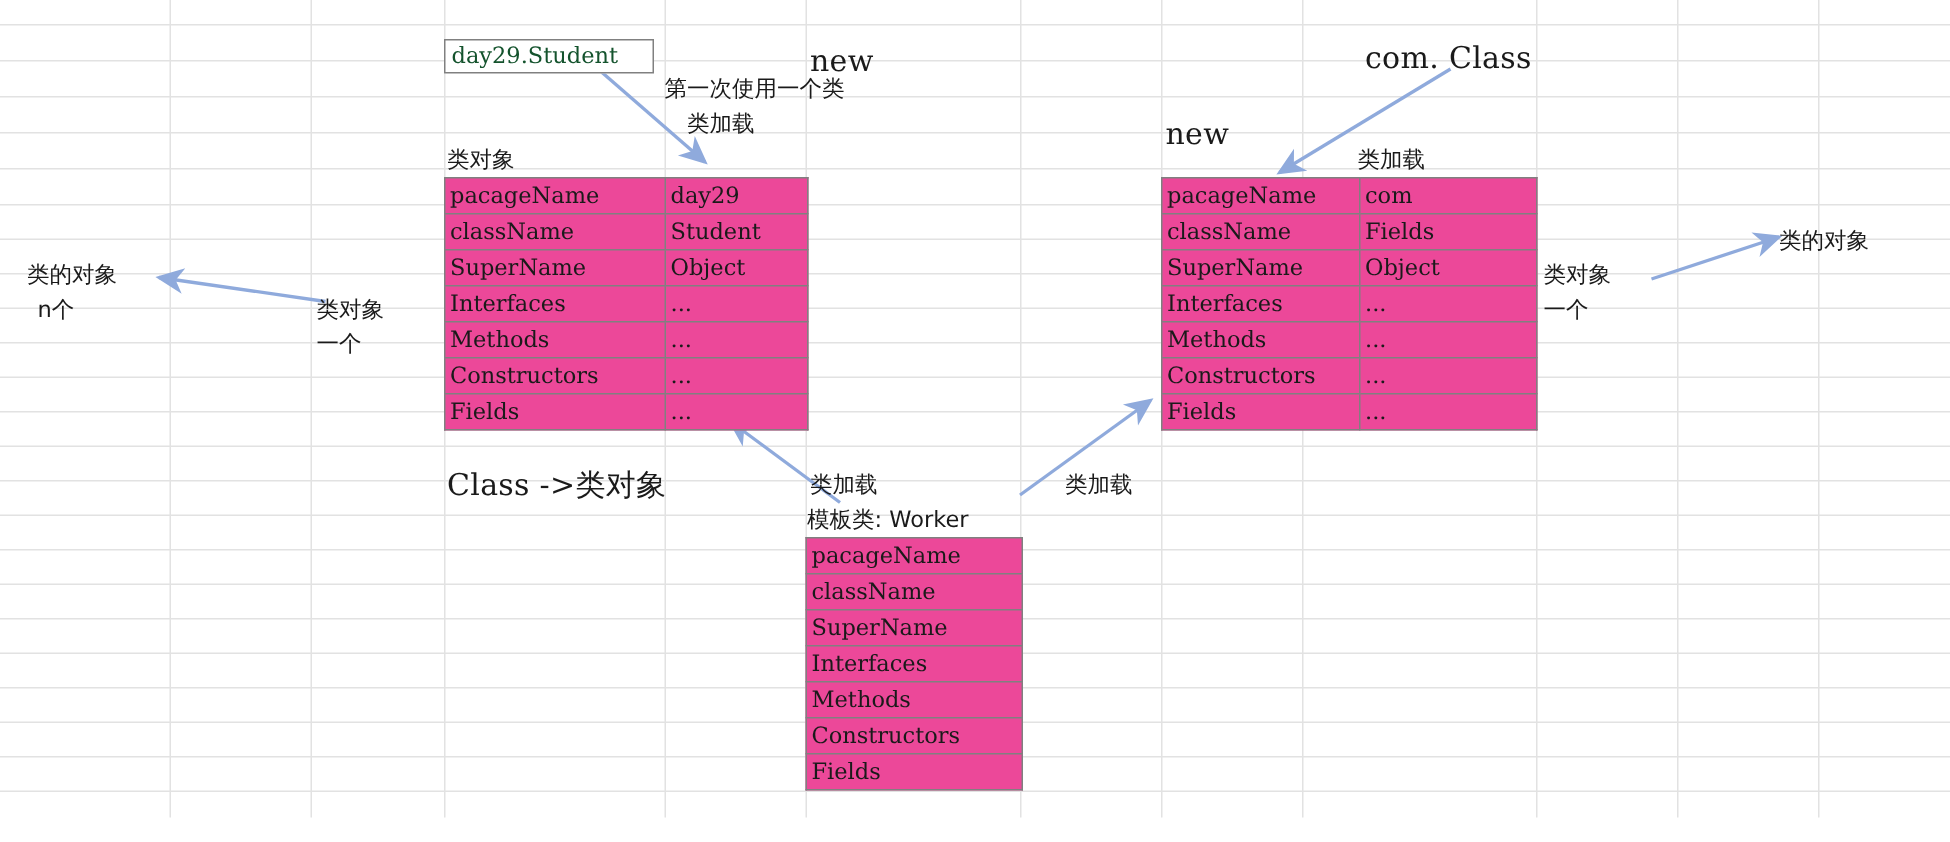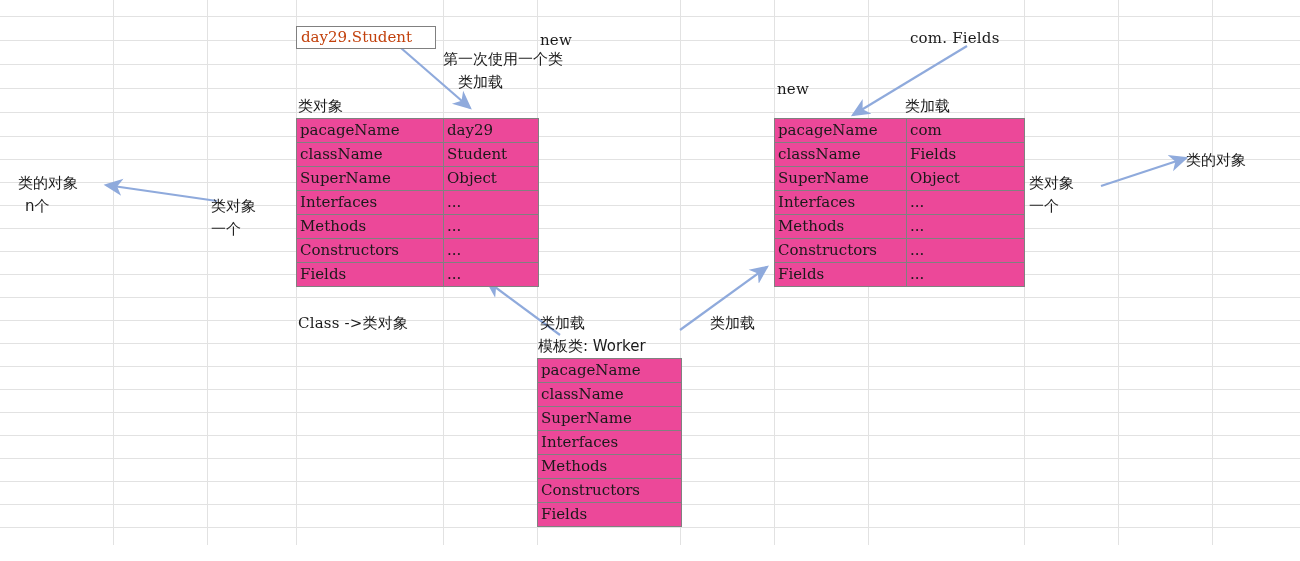--- a/index.html
+++ b/index.html
@@ -45,33 +45,33 @@
     color: #1a1a1a;
     font-size: 15px;
     line-height: 20px;
   }
   .cjk {
     font-family: "DejaVu Sans", "Liberation Sans", sans-serif;
     font-size: 15px;
   }
   .mono {
     font-family: "DejaVu Serif", "Liberation Serif", serif;
-    font-size: 15px;
+    font-size: 20px;
     letter-spacing: 0.2px;
   }
 
   
   .boxlabel {
     position: absolute;
     border: 1px solid #808080;
     box-sizing: border-box;
     background: #ffffff;
     font-family: "DejaVu Serif", "Liberation Serif", serif;
     font-size: 15px;
-    color: #c2410c;
+    color: #14532d;
     padding: 1px 4px 2px 4px;
     white-space: nowrap;
   }
 
   
   .dtable {
     position: absolute;
     border-collapse: collapse;
     background: #ec4899;
     table-layout: fixed;
@@ -166,21 +166,21 @@
 
     <line x1="680" y1="330" x2="767" y2="267" stroke="#8faadc" stroke-width="2.2" marker-end="url(#ah)"></line>
 
     <line x1="217" y1="201" x2="106" y2="185" stroke="#8faadc" stroke-width="2.2" marker-end="url(#ah)"></line>
 
     <line x1="1101" y1="186" x2="1186" y2="158" stroke="#8faadc" stroke-width="2.2" marker-end="url(#ah)"></line>
   </svg>
 
   <div class="boxlabel" style="left:296px; top:26px; width:140px;">day29.Student</div>
 
-  <div class="txt mono" style="left:910px; top:28px;">com. Fields</div>
+  <div class="txt mono" style="left:910px; top:28px;">com. Class</div>
 
   <div class="txt mono" style="left:540px; top:30px;">new</div>
 
   <div class="txt mono" style="left:777px; top:79px;">new</div>
 
   <div class="txt cjk" style="left:443px; top:49px;text-align:right;">第一次使用一个类</div>
 
   <div class="txt cjk" style="left:458px; top:72px;">类加载</div>
 
   <div class="tcap" style="left:298px; top:97px;">类对象</div>

